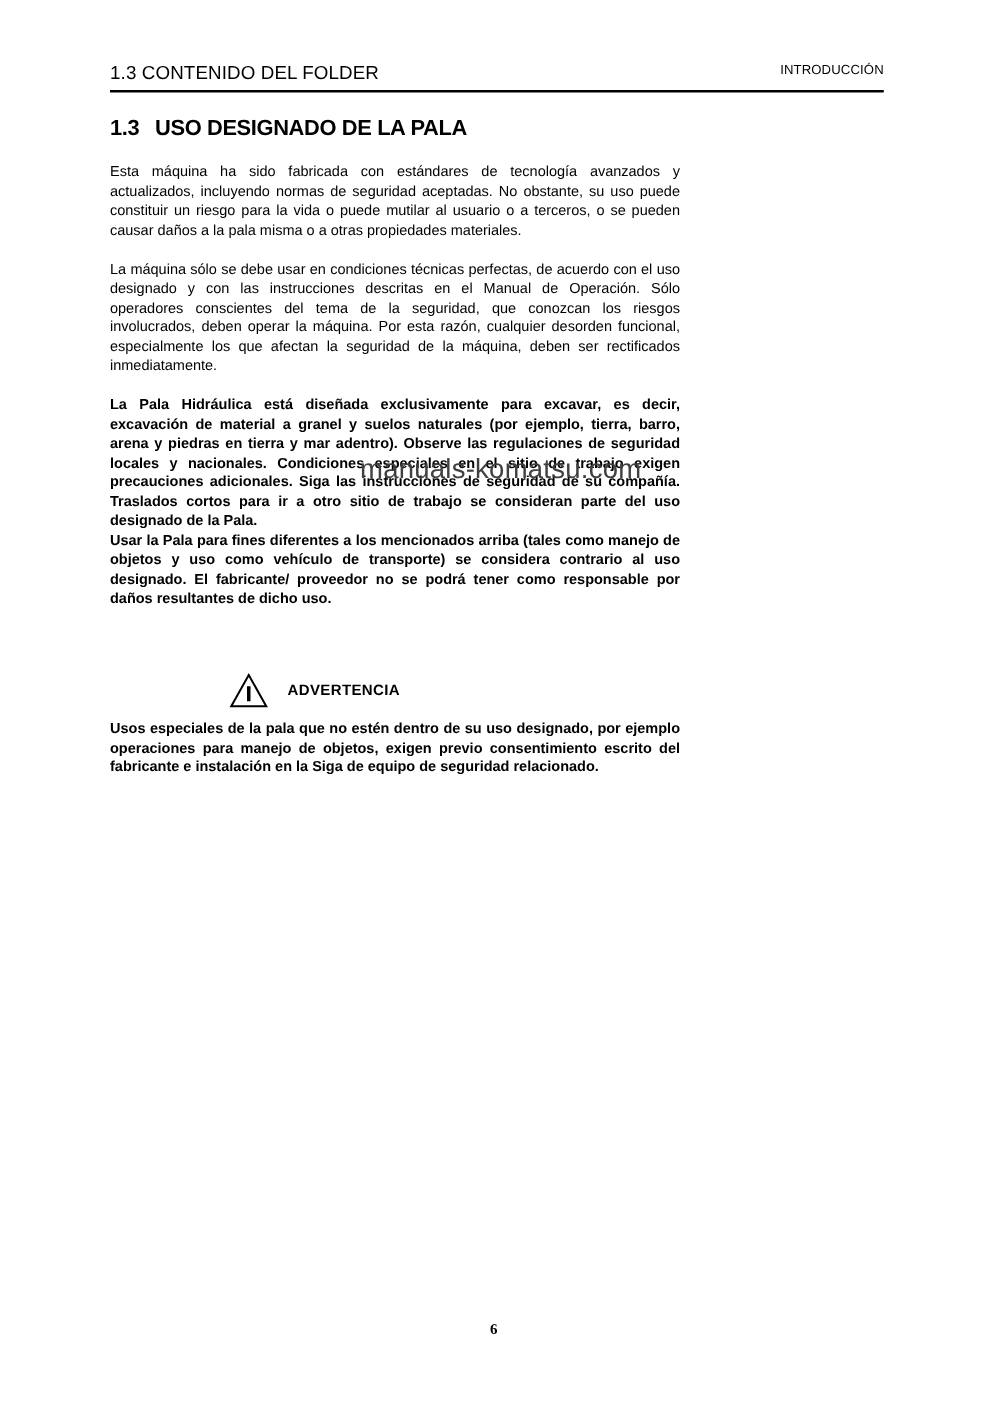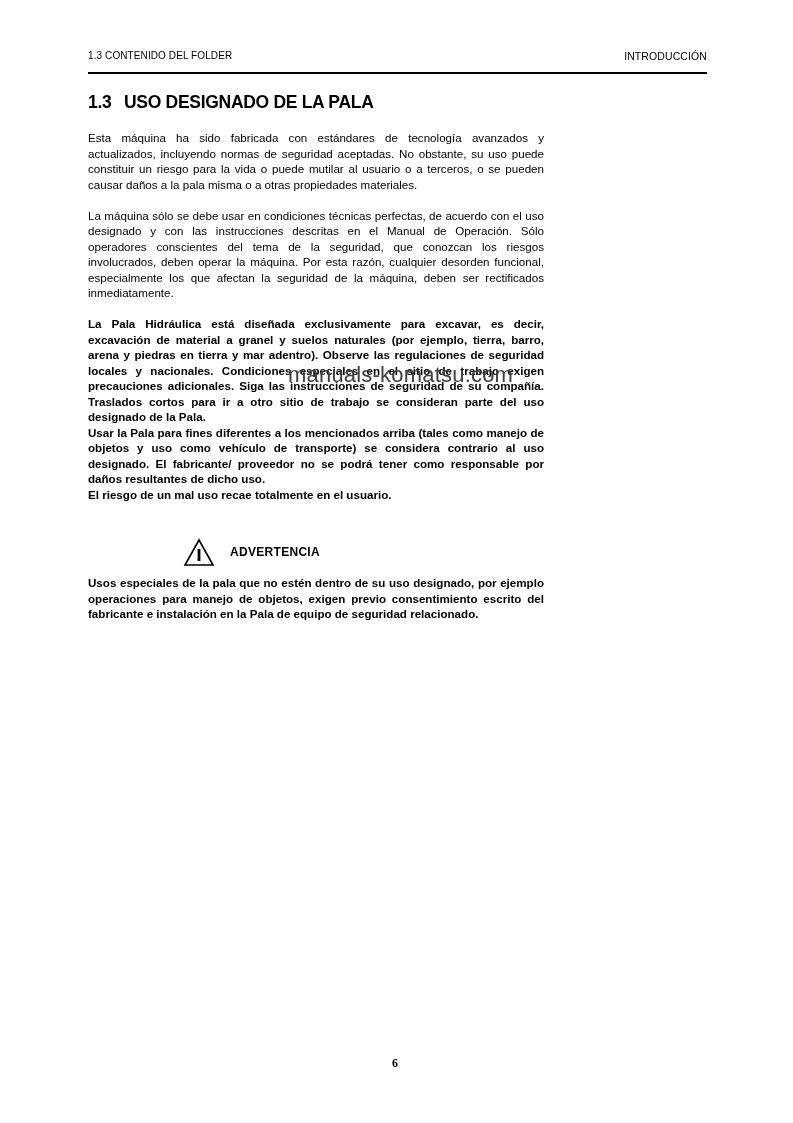--- a/index.html
+++ b/index.html
@@ -1,18 +1,18 @@
 <!DOCTYPE html>
 <html><head>
 <meta charset="utf-8">
 <style>
   html, body { margin: 0; padding: 0; background: #ffffff; }
   body { width: 793px; height: 1123px; position: relative; overflow: hidden; font-family: "Liberation Sans", sans-serif; color: #000; }
   .header { position: absolute; left: 88px; top: 50px; width: 619px; height: 22px; border-bottom: 2px solid #000; }
-  .header-left { position: absolute; left: 0; top: 0; font-size: 10px; letter-spacing: 0.1px; }
+  .header-left { position: absolute; left: 0; top: 0; font-size: 15px; letter-spacing: 0.1px; }
   .header-right { position: absolute; right: 0; top: 0; font-size: 10.5px; letter-spacing: 0.1px; text-align: center; }
   .title { position: absolute; left: 88px; top: 92px; font-size: 17.5px; font-weight: bold; letter-spacing: -0.3px; }
   .title .num { margin-right: 8px; }
   .body { position: absolute; left: 88px; top: 130px; width: 456px; font-size: 11.6px; line-height: 15.5px; text-align: justify; }
   .body p { margin: 0 0 15.5px 0; }
   .body p.tight { margin: 0; font-weight: bold; }
   .warning { position: absolute; left: 183px; top: 537px; height: 30px; display: flex; align-items: center; }
   .warning svg { width: 32px; height: 29px; display: block; }
   .warning-label { margin-left: 15px; font-size: 12px; font-weight: bold; letter-spacing: 0.3px; text-align: center; }
   .warning-text { position: absolute; left: 88px; top: 575px; width: 456px; font-size: 11.6px; line-height: 15.5px; font-weight: bold; text-align: justify; }
@@ -30,30 +30,29 @@
 <div class="title">
   <span class="num">1.3</span>
   <span>USO DESIGNADO DE LA PALA</span>
 </div>
 
 <div class="body">
   <p>Esta máquina ha sido fabricada con estándares de tecnología avanzados y actualizados, incluyendo normas de seguridad aceptadas. No obstante, su uso puede constituir un riesgo para la vida o puede mutilar al usuario o a terceros, o se pueden causar daños a la pala misma o a otras propiedades materiales.</p>
   <p>La máquina sólo se debe usar en condiciones técnicas perfectas, de acuerdo con el uso designado y con las instrucciones descritas en el Manual de Operación. Sólo operadores conscientes del tema de la seguridad, que conozcan los riesgos involucrados, deben operar la máquina. Por esta razón, cualquier desorden funcional, especialmente los que afectan la seguridad de la máquina, deben ser rectificados inmediatamente.</p>
   <p class="tight">La Pala Hidráulica está diseñada exclusivamente para excavar, es decir, excavación de material a granel y suelos naturales (por ejemplo, tierra, barro, arena y piedras en tierra y mar adentro). Observe las regulaciones de seguridad locales y nacionales. Condiciones especiales en el sitio de trabajo exigen precauciones adicionales. Siga las instrucciones de seguridad de su compañía. Traslados cortos para ir a otro sitio de trabajo se consideran parte del uso designado de la Pala.</p>
   <p class="tight">Usar la Pala para fines diferentes a los mencionados arriba (tales como manejo de objetos y uso como vehículo de transporte) se considera contrario al uso designado. El fabricante/ proveedor no se podrá tener como responsable por daños resultantes de dicho uso.</p>
-  <p class="tight">El riesgo de un mal uso recae totalmente en el usuario.</p>
 </div>
 
 <div class="watermark">manuals-komatsu.com</div>
 
 <div class="warning">
   <span>
     <svg viewBox="0 0 32 29">
       <polygon points="16,2 30,27 2,27" fill="none" stroke="#000" stroke-width="1.6"></polygon>
       <rect x="14.6" y="11" width="2.8" height="12" fill="#000"></rect>
     </svg>
   </span>
   <span class="warning-label">ADVERTENCIA</span>
 </div>
 
-<div class="warning-text">Usos especiales de la pala que no estén dentro de su uso designado, por ejemplo operaciones para manejo de objetos, exigen previo consentimiento escrito del fabricante e instalación en la Pala de equipo de seguridad relacionado.</div>
+<div class="warning-text">Usos especiales de la pala que no estén dentro de su uso designado, por ejemplo operaciones para manejo de objetos, exigen previo consentimiento escrito del fabricante e instalación en la Siga de equipo de seguridad relacionado.</div>
 
 <div class="page-number">6</div>
 
 </body></html>

